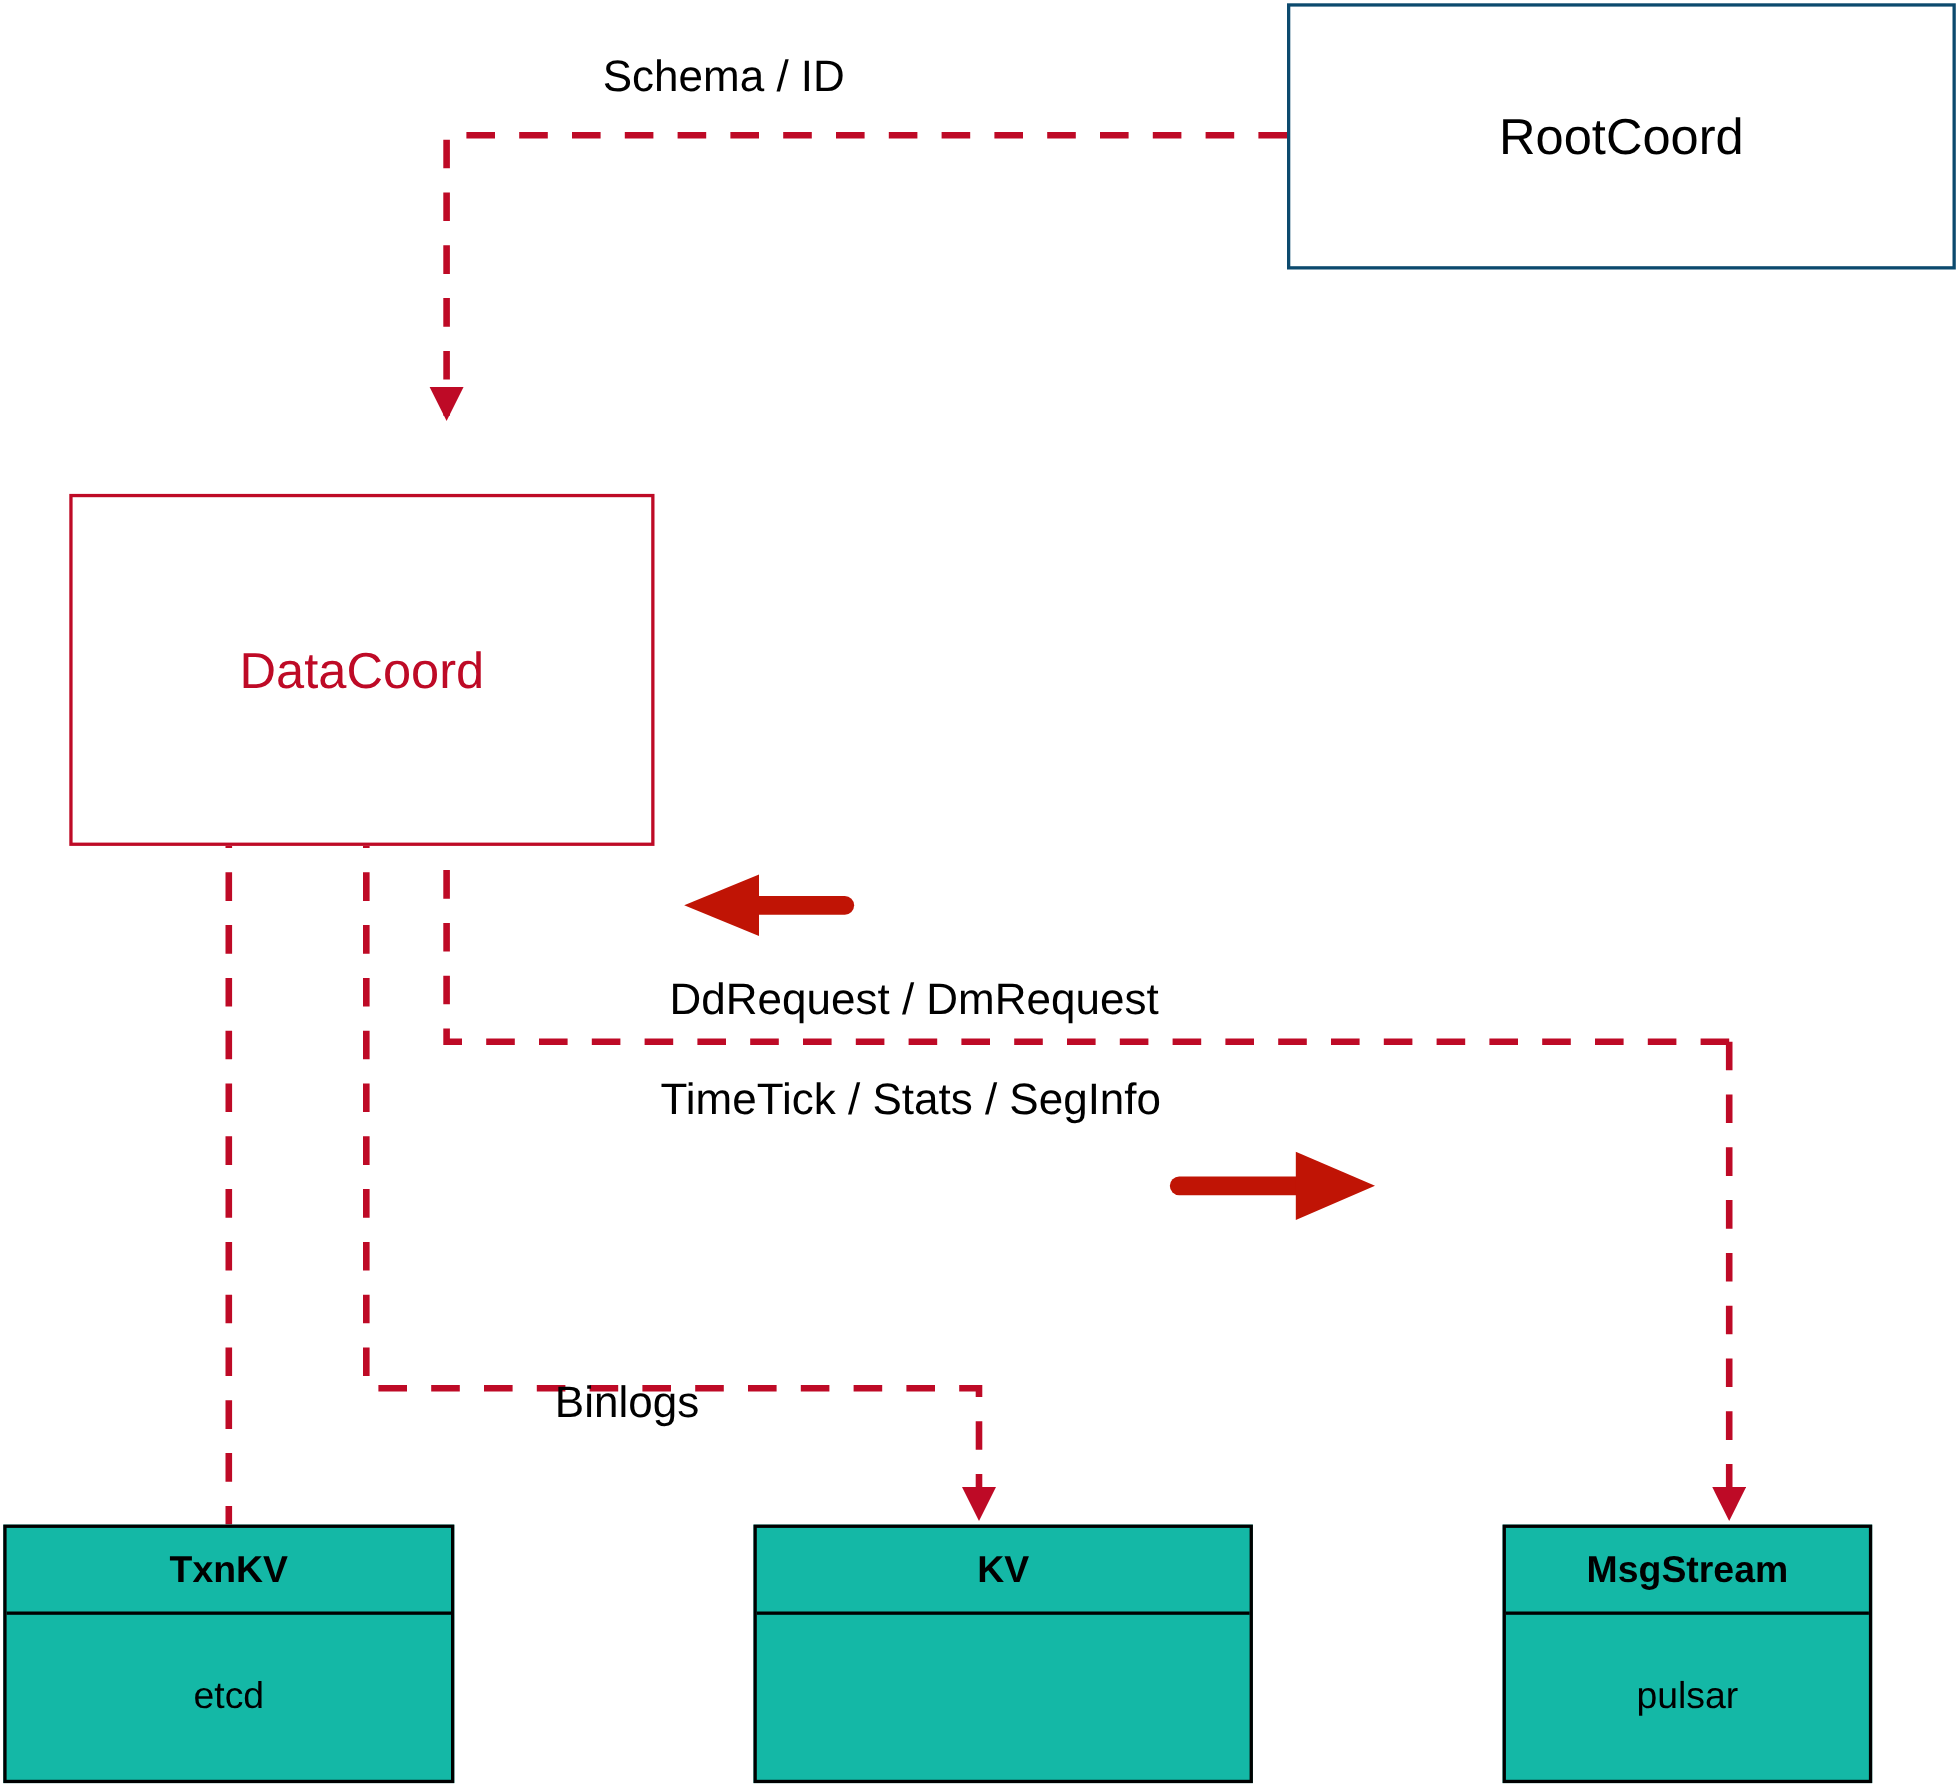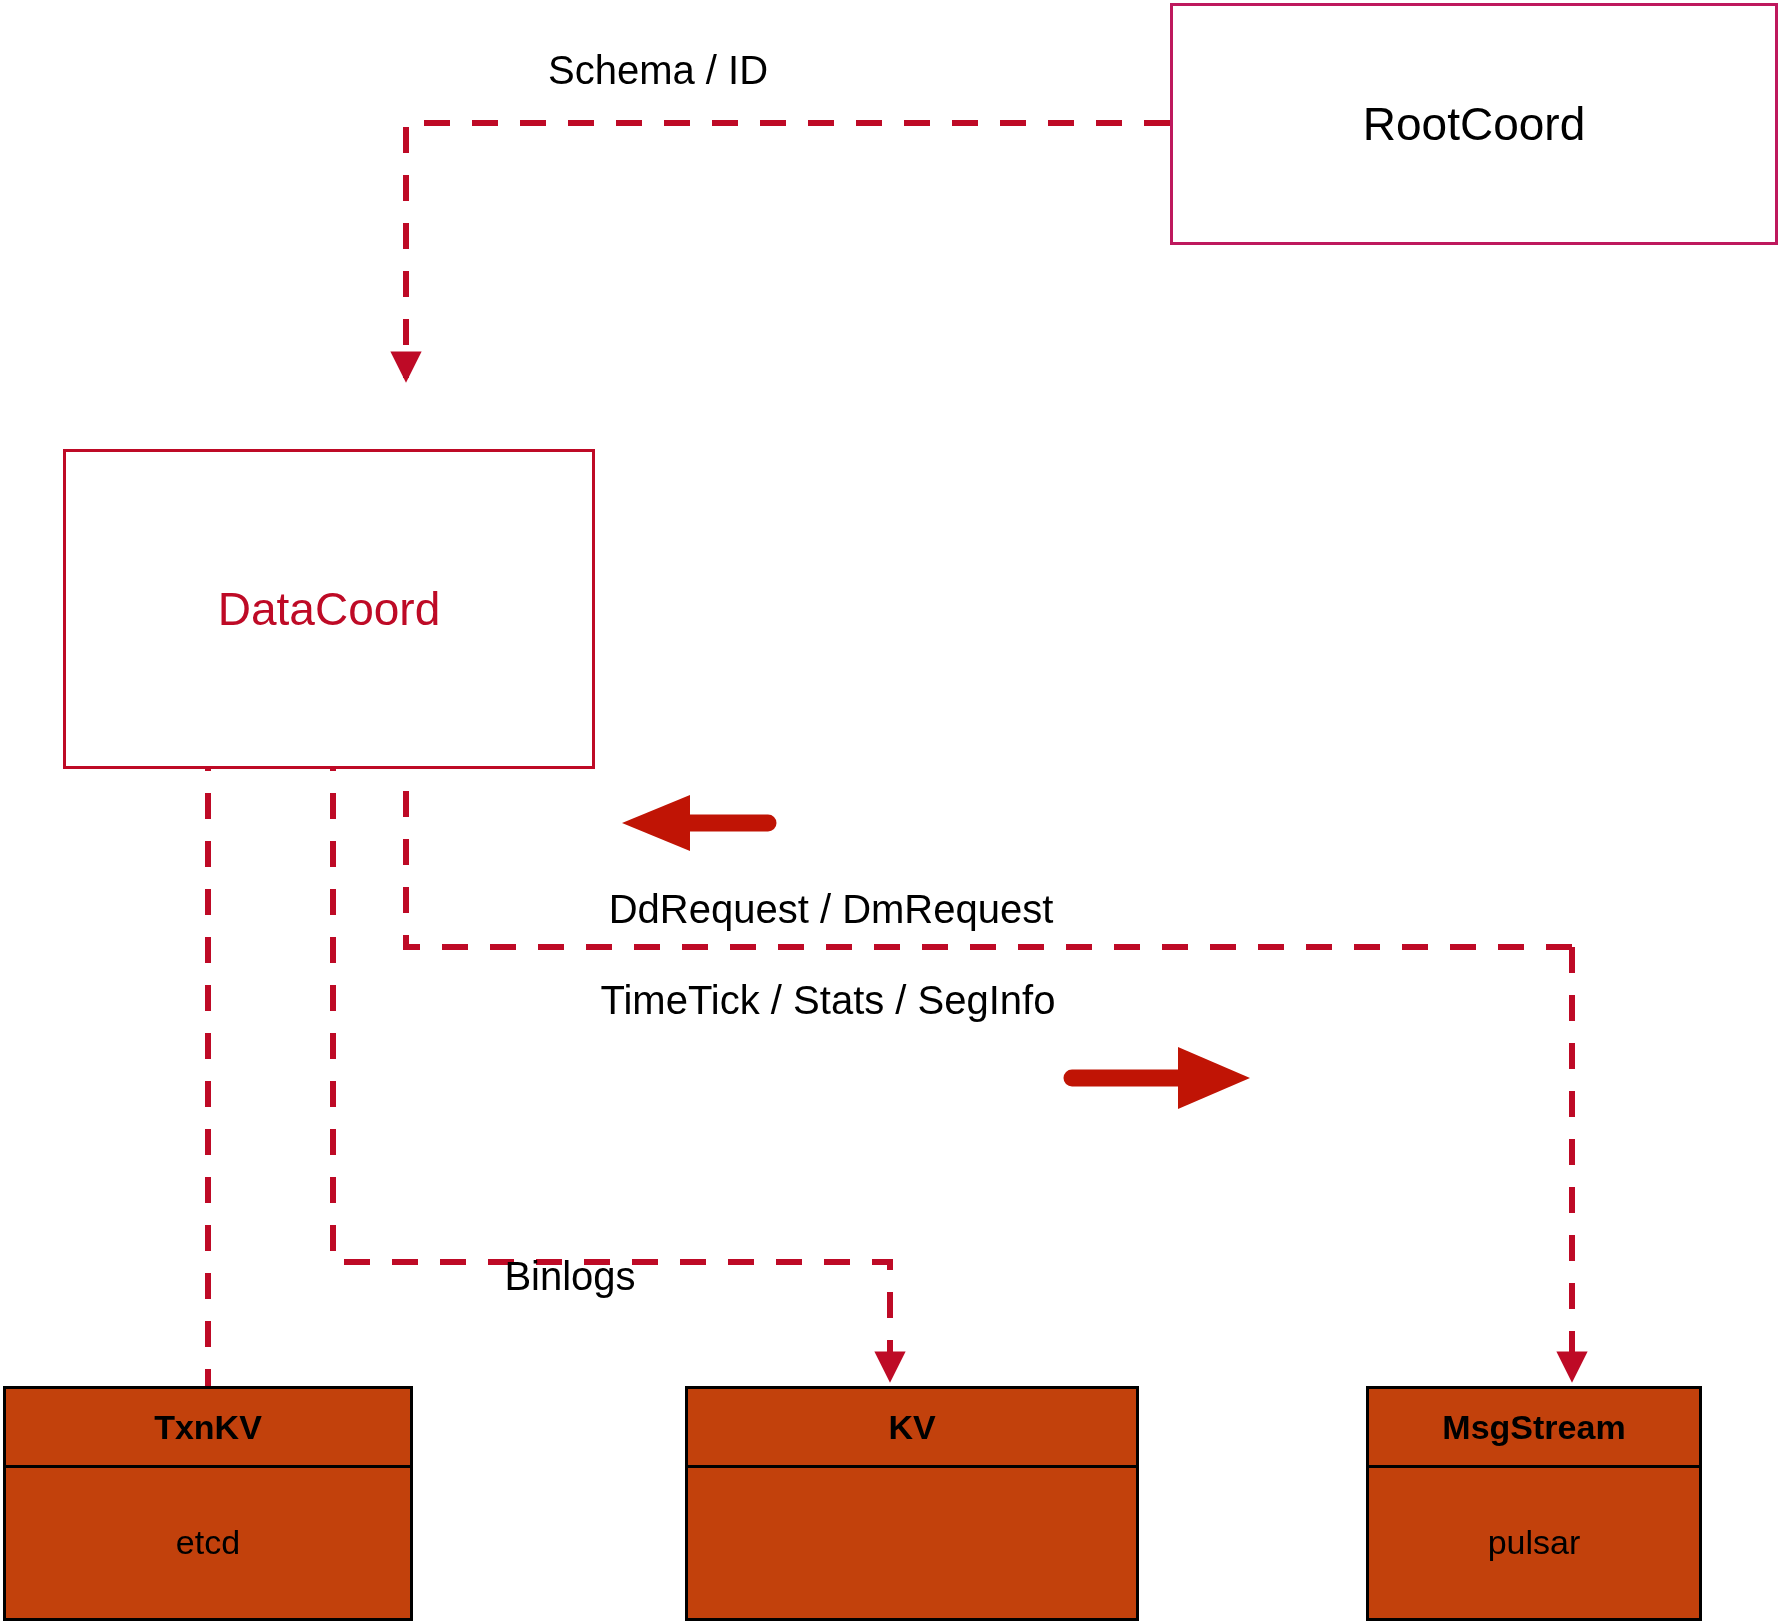--- a/index.html
+++ b/index.html
@@ -23,21 +23,21 @@
     top: 0;
     width: 1781px;
     height: 1624px;
   }
   .node {
     position: absolute;
     box-sizing: border-box;
     background: #ffffff;
   }
   .node-plain {
-    border: 3px solid #be185d;
+    border: 3px solid #0c4a6e;
     display: flex;
     align-items: center;
     justify-content: center;
     text-align: right;
   }
   .node-accent {
     border: 3px solid #be0a26;
     display: flex;
     align-items: center;
     justify-content: center;
@@ -49,21 +49,21 @@
   }
   .node-title-accent {
     font-size: 46px;
     color: #be0a26;
     font-weight: 400;
   }
   .node-split {
     position: absolute;
     box-sizing: border-box;
     border: 3px solid #000000;
-    background: #c2410c;
+    background: #14b8a6;
     display: flex;
     flex-direction: column;
   }
   .split-head {
     box-sizing: border-box;
     border-bottom: 3px solid #000000;
     display: flex;
     align-items: center;
     justify-content: center;
     font-weight: bold;

